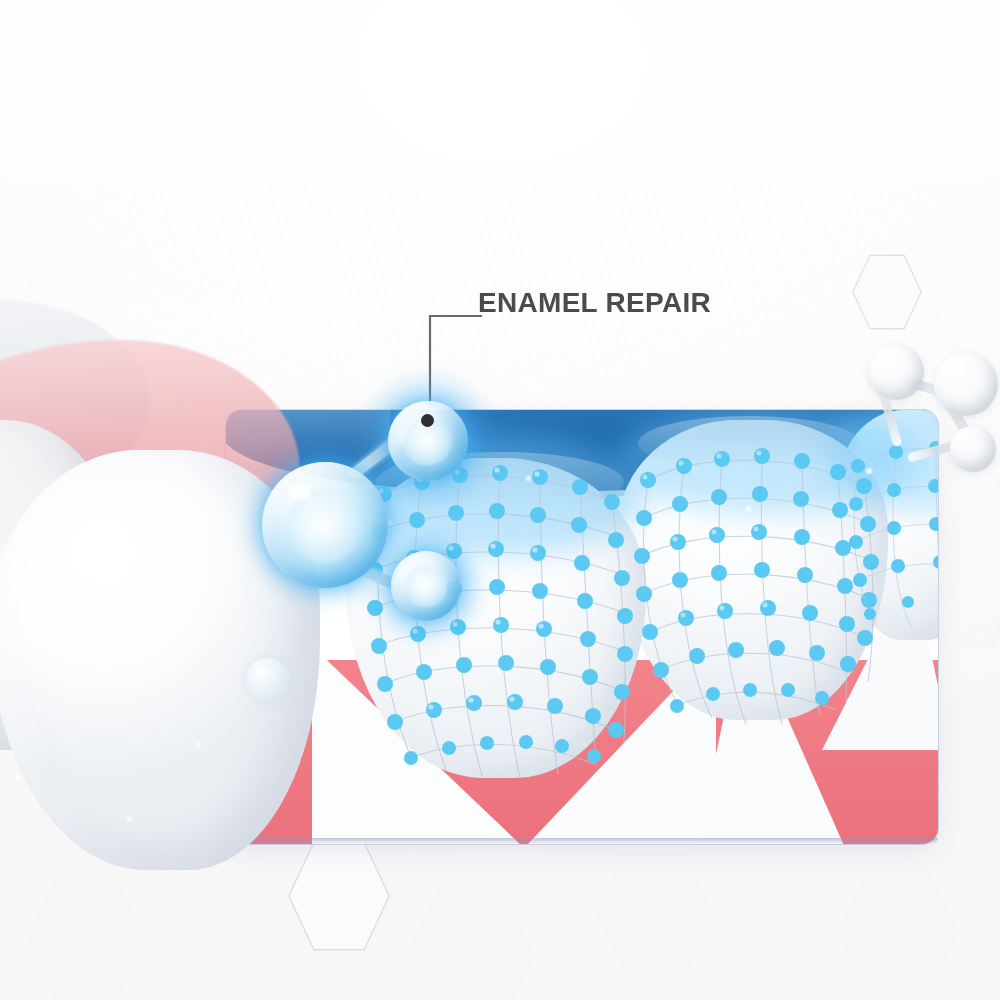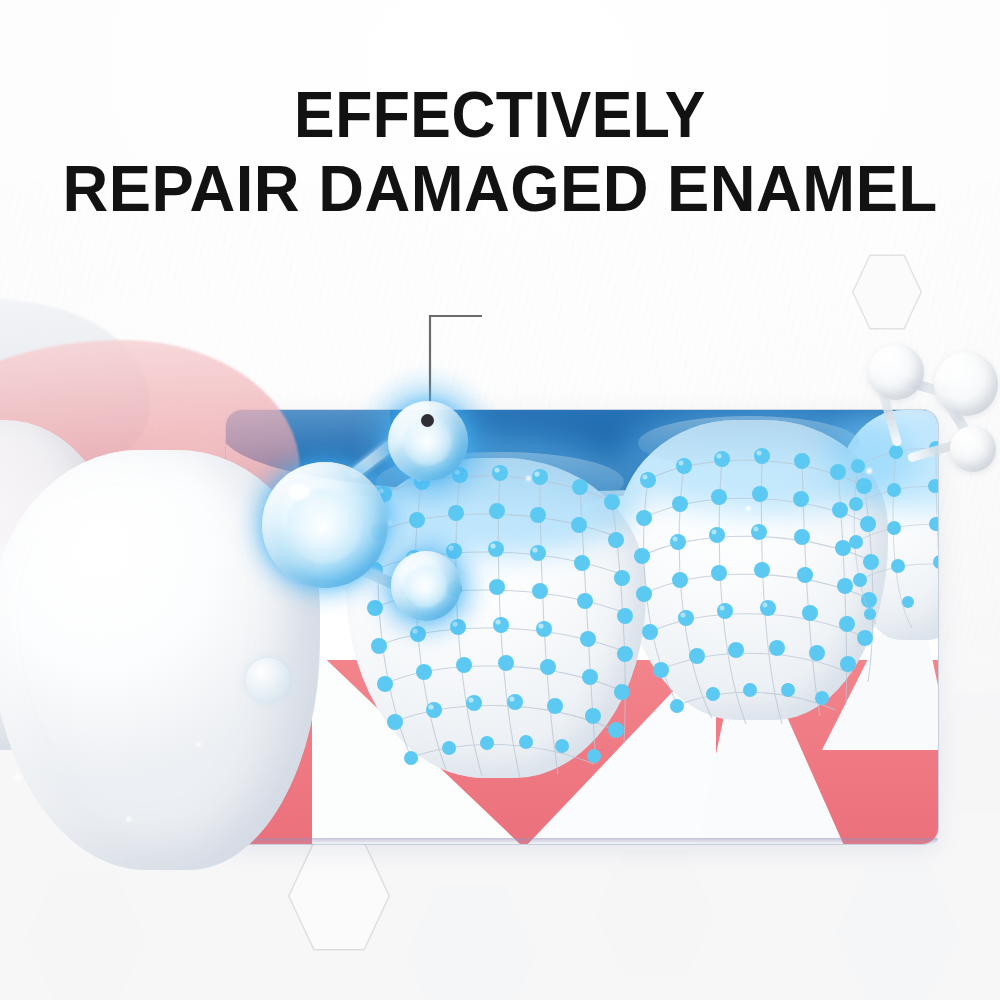--- a/index.html
+++ b/index.html
@@ -189,26 +189,23 @@
   </div>
   <div class="hex hex-out" style="left:288px;top:838px;width:102px;height:116px;">
     <div class="hex-in"></div>
   </div>
   <div class="hex hex-fill" style="left:406px;top:880px;width:130px;height:150px;opacity:.55;"></div>
   <div class="hex hex-fill" style="left:596px;top:846px;width:118px;height:136px;opacity:.5;"></div>
   <div class="hex hex-fill" style="left:836px;top:862px;width:124px;height:142px;opacity:.45;"></div>
   <div class="hex hex-fill" style="left:26px;top:870px;width:120px;height:138px;opacity:.4;"></div>
   <div class="hex hex-fill" style="left:930px;top:690px;width:110px;height:126px;opacity:.38;"></div>
 
-  <div class="headline">
-    <span class="l1">EFFECTIVELY</span>
-    <span class="l2">REPAIR DAMAGED ENAMEL</span>
-  </div>
 
   <div class="callout-text">
+    <div>ENAMEL REPAIR</div>
   </div>
   <svg class="leader" viewBox="0 0 62 112">
     <path d="M58 3 H6 V104" fill="none" stroke="#6b6b6e" stroke-width="2.2"></path>
   </svg>
   <div style="position:absolute;left:421px;top:414px;width:13px;height:13px;border-radius:50%;background:#2f2f33;z-index:40;"></div>
 
   <div class="panel">
 
     <div class="banner"></div>
     <div class="banner-shade"></div>

